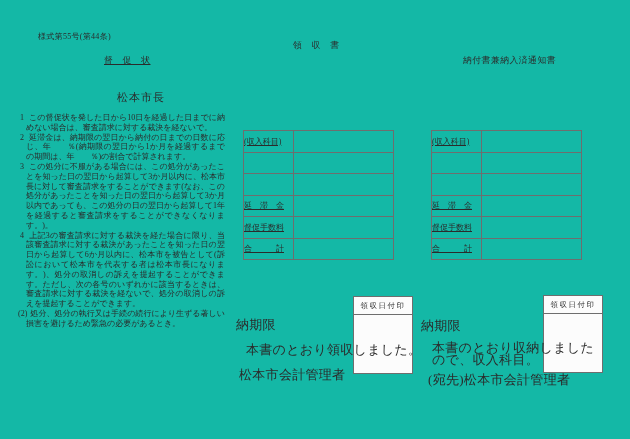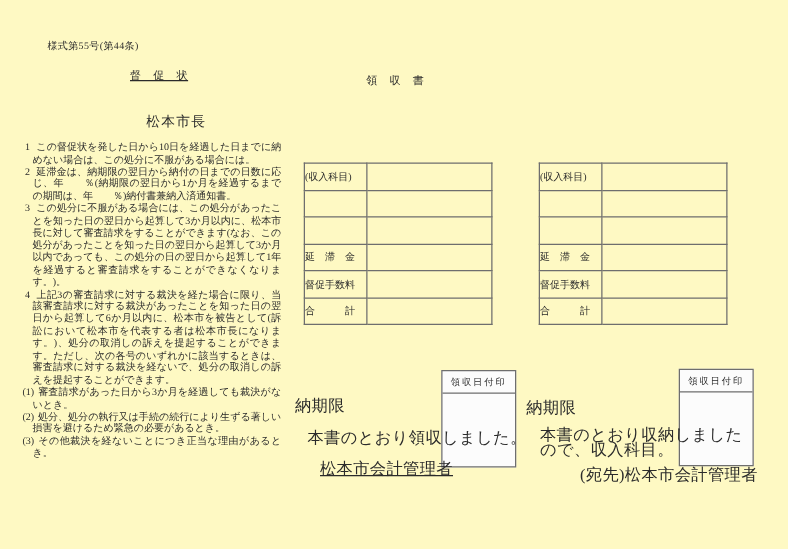--- a/index.html
+++ b/index.html
@@ -1,96 +1,91 @@
 <!DOCTYPE html>
 <html><head>
 <meta charset="utf-8">
 <style>
   html,body{margin:0;padding:0;background:#e8e8e8;}
   .paper{
-    position:relative;width:630px;height:439px;background:#fef9c3;
+    position:relative;width:630px;height:439px;background:#14b8a6;
     font-family:"Liberation Serif","DejaVu Serif",serif;color:#2b2b2b;
     overflow:hidden;
   }
   .abs{position:absolute;}
   .form-number{left:38px;top:31px;font-size:8px;letter-spacing:.3px;}
   .doc-title{font-size:8.8px;letter-spacing:.5px;}
   .t-demand{left:104px;top:55px;text-decoration:underline;}
-  .t-receipt{left:293px;top:59px;}
+  .t-receipt{left:293px;top:40px;}
   .t-notice{left:463px;top:55px;}
   .mayor{left:117px;top:90px;font-size:11px;letter-spacing:1px;}
 
   
   .notes{left:13px;top:113px;width:212px;font-size:8px;line-height:9.8px;
          text-align:justify;}
   .note{margin:0;}
   .note-main{margin-left:7px;padding-left:6px;text-indent:-6px;}
   .note-sub{margin-left:5px;padding-left:8px;text-indent:-8px;}
   .note .lbl{margin-right:5px;}
   .note-sub .lbl{margin-right:3px;}
 
   
-  table.fee{border-collapse:collapse;table-layout:fixed;}
+  table.fee{border-collapse:collapse;table-layout:fixed;text-decoration:underline;}
   table.fee td{border:1px solid #6e6e6e;height:20.5px;padding:0;
                font-size:8px;color:#2b2b2b;}
   td.lblcell{padding-left:4px;width:49px;}
   td.valcell{width:99px;}
   .fee-receipt{left:243px;top:130px;}
   .fee-notice{left:431px;top:130px;}
 
   
   .stamp{width:58px;height:76px;border:1px solid #6e6e6e;background:#fcfcfc;}
   .stamp .cap{height:17px;border-bottom:1px solid #6e6e6e;display:flex;
               align-items:center;justify-content:center;font-size:7.4px;
               letter-spacing:1.6px;white-space:nowrap;}
   .stamp-receipt{left:353px;top:296px;}
   .stamp-notice{left:543px;top:295px;}
 
   .small{font-size:13px;letter-spacing:.3px;white-space:nowrap;}
   .due-receipt{left:236px;top:316px;}
   .st-receipt{left:246px;top:341px;}
-  .sg-receipt{left:256px;top:366px;text-decoration:underline;}
+  .sg-receipt{left:239px;top:366px;}
   .due-notice{left:421px;top:317px;}
   .st-notice1{left:432px;top:339px;text-align:right;}
   .st-notice2{left:432px;top:351px;}
-  .sg-notice{left:428px;top:371px;margin-left:36px;}
+  .sg-notice{left:428px;top:371px;}
 </style>
 </head>
 <body>
 
 <div class="paper">
 
   <div class="abs form-number">様式第55号(第44条)</div>
 
   <div class="abs doc-title t-demand">督　促　状</div>
   <div class="abs doc-title t-receipt">領　収　書</div>
+  <div class="abs doc-title t-notice">納付書兼納入済通知書</div>
 
   <div class="abs mayor">松本市長</div>
 
   <div class="abs notes">
     <p class="note note-main">
-      <span class="lbl">1</span><span>この督促状を発した日から10日を経過した日までに納めない場合は、この処分に不服がある場合には。</span>
+      <span class="lbl">1</span><span>この督促状を発した日から10日を経過した日までに納めない場合は、審査請求に対する裁決を経ないで。</span>
     </p>
     <p class="note note-main">
-      <span class="lbl">2</span><span>延滞金は、納期限の翌日から納付の日までの日数に応じ、年　　％(納期限の翌日から1か月を経過するまでの期間は、年　　％)納付書兼納入済通知書。</span>
+      <span class="lbl">2</span><span>延滞金は、納期限の翌日から納付の日までの日数に応じ、年　　％(納期限の翌日から1か月を経過するまでの期間は、年　　％)の割合で計算されます。</span>
     </p>
     <p class="note note-main">
       <span class="lbl">3</span><span>この処分に不服がある場合には、この処分があったことを知った日の翌日から起算して3か月以内に、松本市長に対して審査請求をすることができます(なお、この処分があったことを知った日の翌日から起算して3か月以内であっても、この処分の日の翌日から起算して1年を経過すると審査請求をすることができなくなります。)。</span>
     </p>
     <p class="note note-main">
       <span class="lbl">4</span><span>上記3の審査請求に対する裁決を経た場合に限り、当該審査請求に対する裁決があったことを知った日の翌日から起算して6か月以内に、松本市を被告として(訴訟において松本市を代表する者は松本市長になります。)、処分の取消しの訴えを提起することができます。ただし、次の各号のいずれかに該当するときは、審査請求に対する裁決を経ないで、処分の取消しの訴えを提起することができます。</span>
     </p>
     <p class="note note-sub">
-      <span class="lbl">(1)</span><span>審査請求があった日から3か月を経過しても裁決がないとき。</span>
-    </p>
-    <p class="note note-sub">
       <span class="lbl">(2)</span><span>処分、処分の執行又は手続の続行により生ずる著しい損害を避けるため緊急の必要があるとき。</span>
-    </p>
-    <p class="note note-sub">
-      <span class="lbl">(3)</span><span>その他裁決を経ないことにつき正当な理由があるとき。</span>
     </p>
   </div>
 
   <table class="abs fee fee-receipt">
     <tbody>
         <tr>
       <td class="lblcell">(収入科目)</td>
       <td class="valcell"></td>
     </tr>
     <tr>

